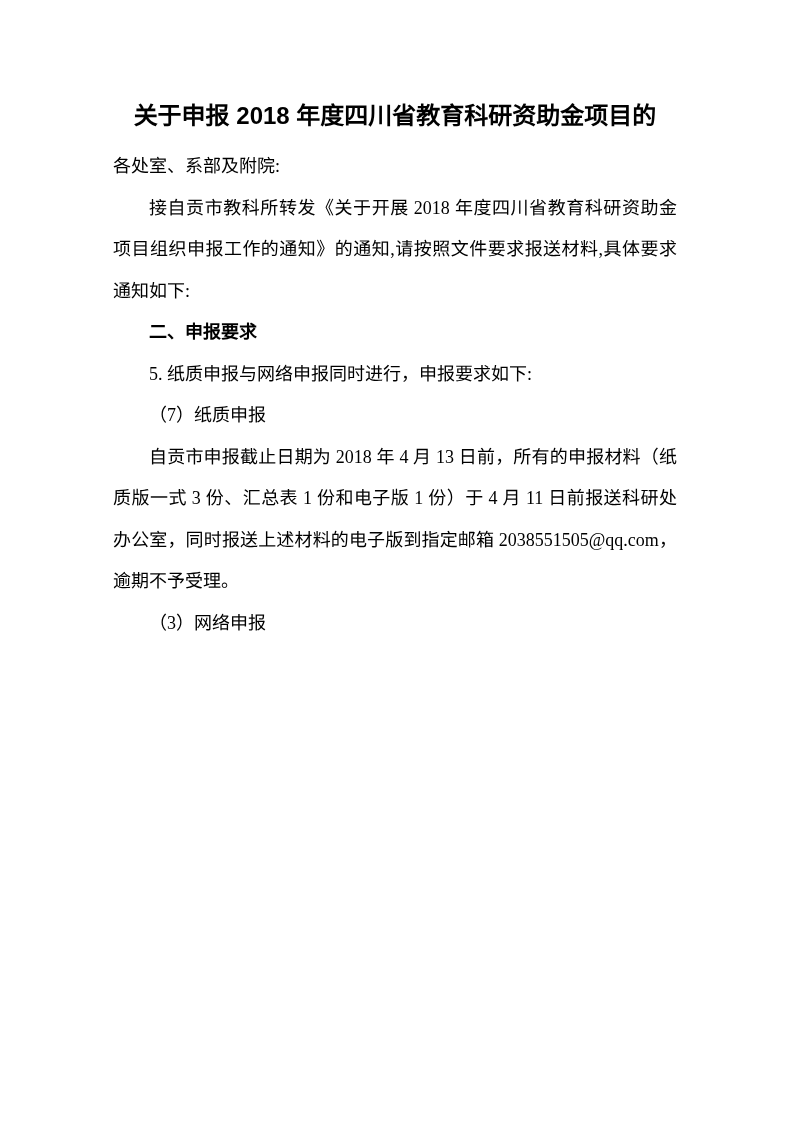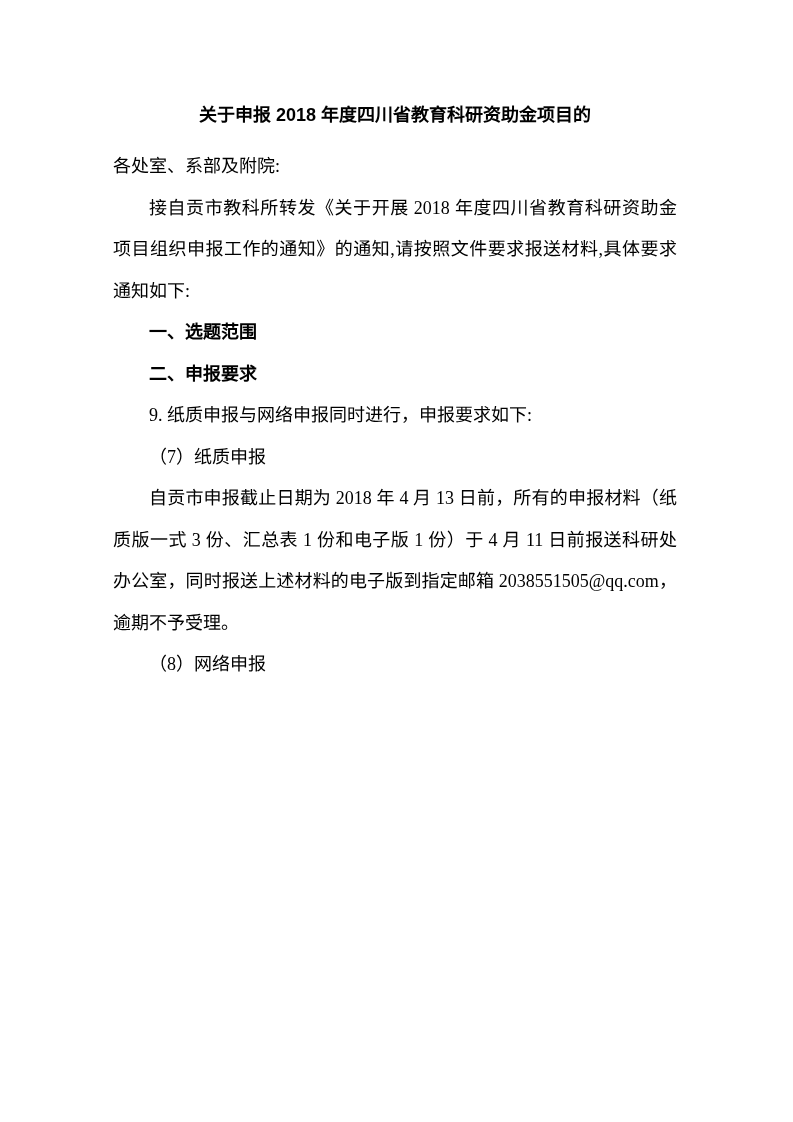--- a/index.html
+++ b/index.html
@@ -18,21 +18,21 @@
   .content {
     position: absolute;
     top: 92px;
     left: 113px;
     width: 564px;
   }
   .title {
     margin: 0 0 7px 0;
     font-family: "Liberation Sans", "DejaVu Sans", sans-serif;
     font-weight: bold;
-    font-size: 18px;
+    font-size: 24px;
     line-height: 47px;
     text-align: center;
     color: #000000;
   }
   .title .tline {
     display: block;
     white-space: pre;
   }
   .bodytext p {
     margin: 0;
@@ -58,30 +58,29 @@
 
     <h1 class="title">
       <span class="tline">关于申报 2018 年度四川省教育科研资助金项目的</span>
     </h1>
 
     <div class="bodytext">
       <p>各处室、系部及附院:</p>
 
       <p class="indent">接自贡市教科所转发《关于开展 2018 年度四川省教育科研资助金项目组织申报工作的通知》的通知,请按照文件要求报送材料,具体要求通知如下:</p>
 
-      <p class="indent heading">一、选题范围</p>
 
 
       <p class="indent heading">二、申报要求</p>
 
 
-      <p class="indent">9. 纸质申报与网络申报同时进行，申报要求如下:</p>
+      <p class="indent">5. 纸质申报与网络申报同时进行，申报要求如下:</p>
 
       <p class="indent">（7）纸质申报</p>
 
       <p class="indent">自贡市申报截止日期为 2018 年 4 月 13 日前，所有的申报材料（纸质版一式 3 份、汇总表 1 份和电子版 1 份）于 4 月 11 日前报送科研处办公室，同时报送上述材料的电子版到指定邮箱 2038551505@qq.com，逾期不予受理。</p>
 
-      <p class="indent">（8）网络申报</p>
+      <p class="indent">（3）网络申报</p>
 
     </div>
 
   </div>
 </div>
 
 </body></html>

